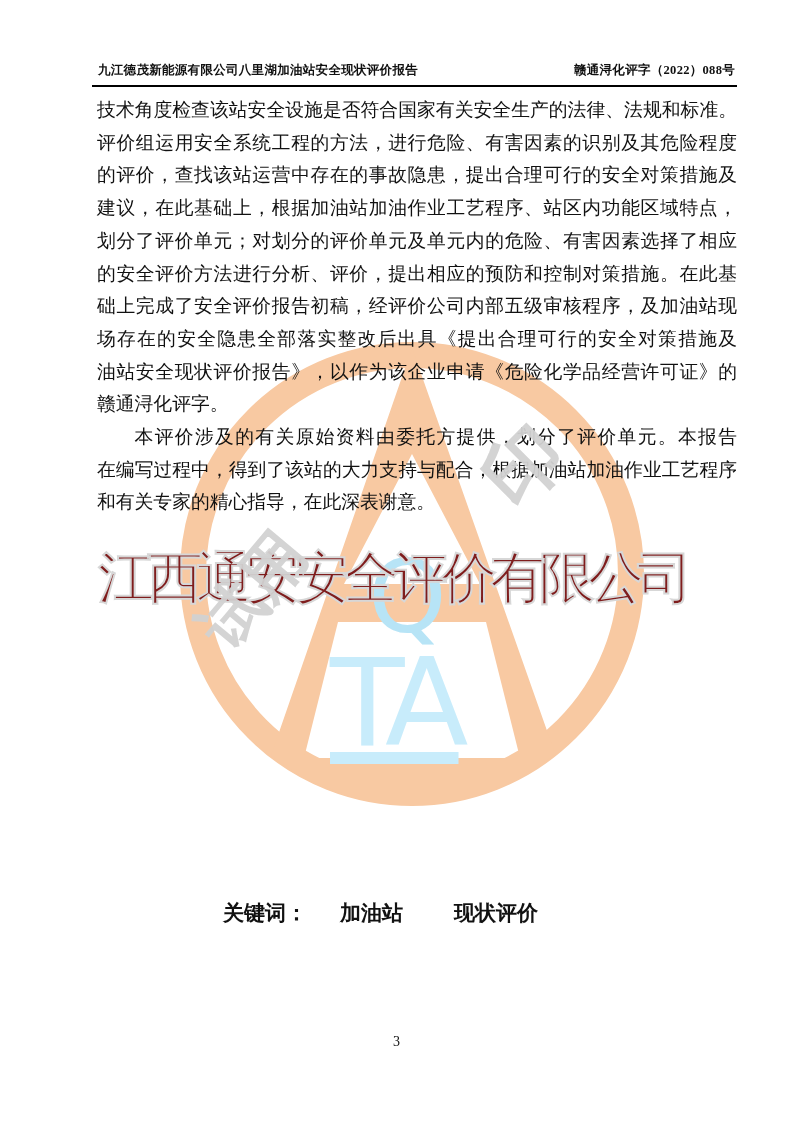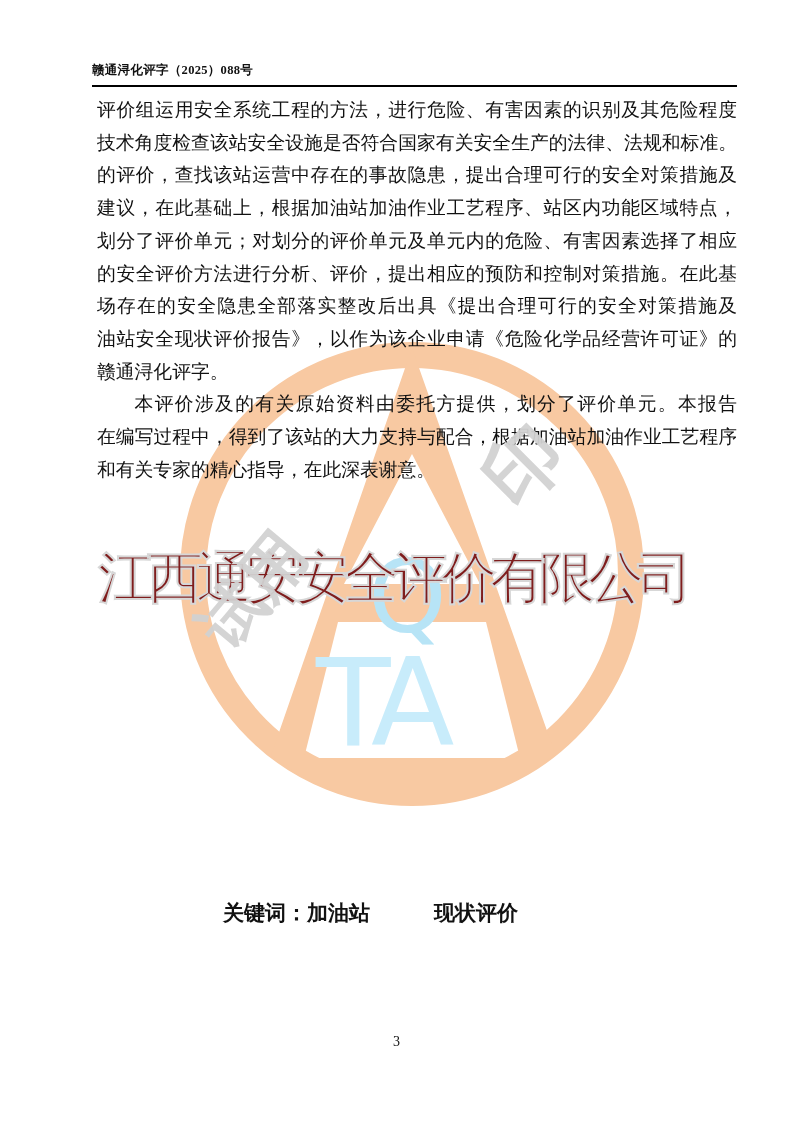--- a/index.html
+++ b/index.html
@@ -30,23 +30,24 @@
   .body-line.para-end { text-align-last:left; }
   .body-line.indent { text-indent:2em; }
 
   
   .logo-svg { position:absolute; left:172px; top:334px; z-index:0; }
   .wm-q {
     position:absolute; left:368px; top:548px; z-index:1;
     font-family:"DejaVu Sans",sans-serif; font-size:100px; line-height:100px;
   }
   .wm-ta {
-    position:absolute; left:316px; top:642px; z-index:1;
+    position:absolute; left:330px; top:642px; z-index:1;
     font-family:"DejaVu Sans",sans-serif; font-size:122px; line-height:122px;
     letter-spacing:-10px;
+    text-decoration:underline;
   }
   .wm-company {
     position:absolute; left:98px; top:524px; z-index:3; white-space:nowrap;
     font-family:Liberation Mono, monospace;
     font-size:56px; line-height:60px; letter-spacing:-7px;
     color:#7f1d1d;margin-top:28px; -webkit-text-stroke:2px #d7d7d7;
   }
   .wm-diag1 {
     position:absolute; left:212px; top:596px; z-index:3; white-space:nowrap;
     font-size:64px; color:#d2d2d2; opacity:0.95;
@@ -59,22 +60,22 @@
     transform:rotate(-45deg); transform-origin:left center;
     font-family:"Liberation Sans","DejaVu Sans",sans-serif; font-weight:bold;
   }
 
   
   .keywords {
     position:absolute; left:223px; top:899px; z-index:2;
     font-family:"Liberation Sans","DejaVu Sans",sans-serif;
     font-weight:bold; font-size:21px; white-space:nowrap;
   }
-  .keywords .kw1 { }
-  .keywords .kw2 { margin-left:64px; }
+  .keywords .kw1 { margin-left:33px; }
+  .keywords .kw2 { margin-left:51px; }
 
   
   .page-num {
     position:absolute; left:0; top:1034px; width:100%;
     text-align:center; font-size:14px; z-index:2;
   }
 </style>
 </head>
 <body>
 
@@ -88,30 +89,32 @@
     </defs>
     <circle cx="240" cy="240" r="219" fill="none" stroke="#f8c9a2" stroke-width="26"></circle>
     <path clip-path="url(#ringClip)" fill="#f8c9a2" fill-rule="evenodd" d="M240 14 L397 459 L86 459 Z
              M240 120 L308 250 L172 250 Z
              M166 288 L314 288 L348 424 L132 424 Z"></path>
   </svg>
   <div class="wm-q" style="color:#b7e4f6">Q</div>
   <div class="wm-ta" style="color:#c8ecfb">TA</div>
 
   <div class="header">
-    <span class="hright">赣通浔化评字（2025）088号</span>
+    <span class="hleft">九江德茂新能源有限公司八里湖加油站安全现状评价报告</span>
+    <span class="hright">赣通浔化评字（2022）088号</span>
   </div>
 
   <div class="body-text" id="body-text">
+      <div class="body-line">技术角度检查该站安全设施是否符合国家有关安全生产的法律、法规和标准。</div>
       <div class="body-line">评价组运用安全系统工程的方法，进行危险、有害因素的识别及其危险程度</div>
-      <div class="body-line">技术角度检查该站安全设施是否符合国家有关安全生产的法律、法规和标准。</div>
       <div class="body-line">的评价，查找该站运营中存在的事故隐患，提出合理可行的安全对策措施及</div>
       <div class="body-line">建议，在此基础上，根据加油站加油作业工艺程序、站区内功能区域特点，</div>
       <div class="body-line">划分了评价单元；对划分的评价单元及单元内的危险、有害因素选择了相应</div>
       <div class="body-line">的安全评价方法进行分析、评价，提出相应的预防和控制对策措施。在此基</div>
+      <div class="body-line">础上完成了安全评价报告初稿，经评价公司内部五级审核程序，及加油站现</div>
       <div class="body-line">场存在的安全隐患全部落实整改后出具《提出合理可行的安全对策措施及</div>
       <div class="body-line">油站安全现状评价报告》，以作为该企业申请《危险化学品经营许可证》的</div>
       <div class="body-line para-end">赣通浔化评字。</div>
       <div class="body-line indent">本评价涉及的有关原始资料由委托方提供，划分了评价单元。本报告</div>
       <div class="body-line">在编写过程中，得到了该站的大力支持与配合，根据加油站加油作业工艺程序</div>
       <div class="body-line para-end">和有关专家的精心指导，在此深表谢意。</div>
     </div>
 
   <div class="wm-company">江西通安安全评价有限公司</div>
   <div class="wm-diag1">试用</div>

